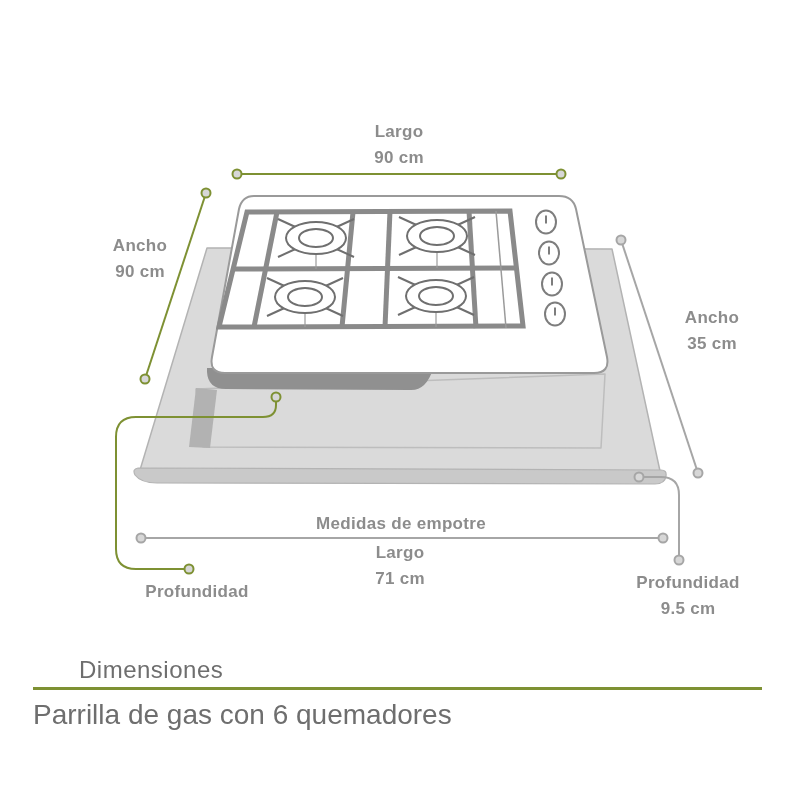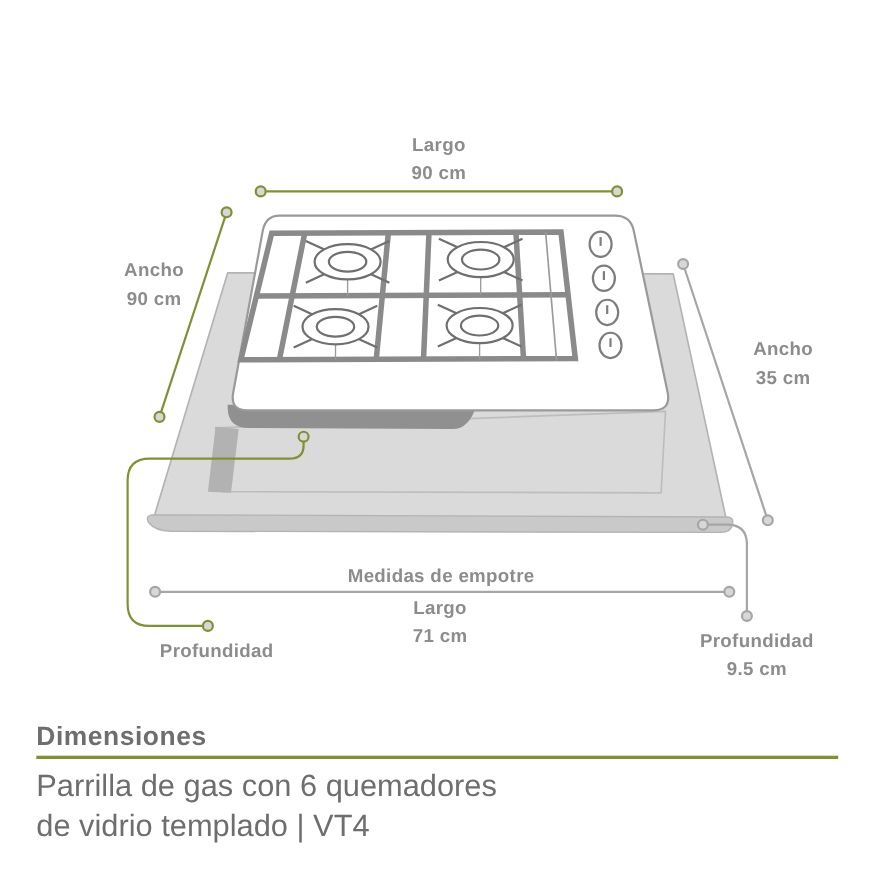--- a/index.html
+++ b/index.html
@@ -9,21 +9,21 @@
     font-family:"Liberation Sans", sans-serif;
   }
   .stage svg{position:absolute;left:0;top:0;}
   .dim{
     position:absolute;transform:translateX(-50%);
     text-align:center;color:#8c8c8c;font-size:17px;font-weight:600;
     line-height:26px;letter-spacing:.3px;white-space:nowrap;
   }
   .footer{position:absolute;left:33px;top:656px;width:740px;}
   .footer-heading{
-    font-size:24px;font-weight:700;color:#6e6e6e;letter-spacing:.5px;line-height:28px;
+    font-size:24px;font-weight:400;color:#6e6e6e;letter-spacing:.5px;line-height:28px;margin-left:46px;
   }
   .footer-rule{width:729px;height:3px;background:#7e9133;margin-top:3px;}
   .footer-product{
     margin-top:7px;font-size:28px;font-weight:500;color:#6e6e6e;line-height:36px;
   }
 </style>
 </head>
 <body>
 
 <div class="stage">
@@ -159,17 +159,16 @@
   <div class="dim" style="left:688px;top:570px;">
     <div>Profundidad</div>
     <div>9.5 cm</div>
   </div>
 
   <div class="footer">
     <div class="footer-heading">Dimensiones</div>
     <div class="footer-rule"></div>
     <div class="footer-product">
       <div>Parrilla de gas con 6 quemadores</div>
-      <div>de vidrio templado | VT4</div>
     </div>
   </div>
 
 </div>
 
 </body></html>

